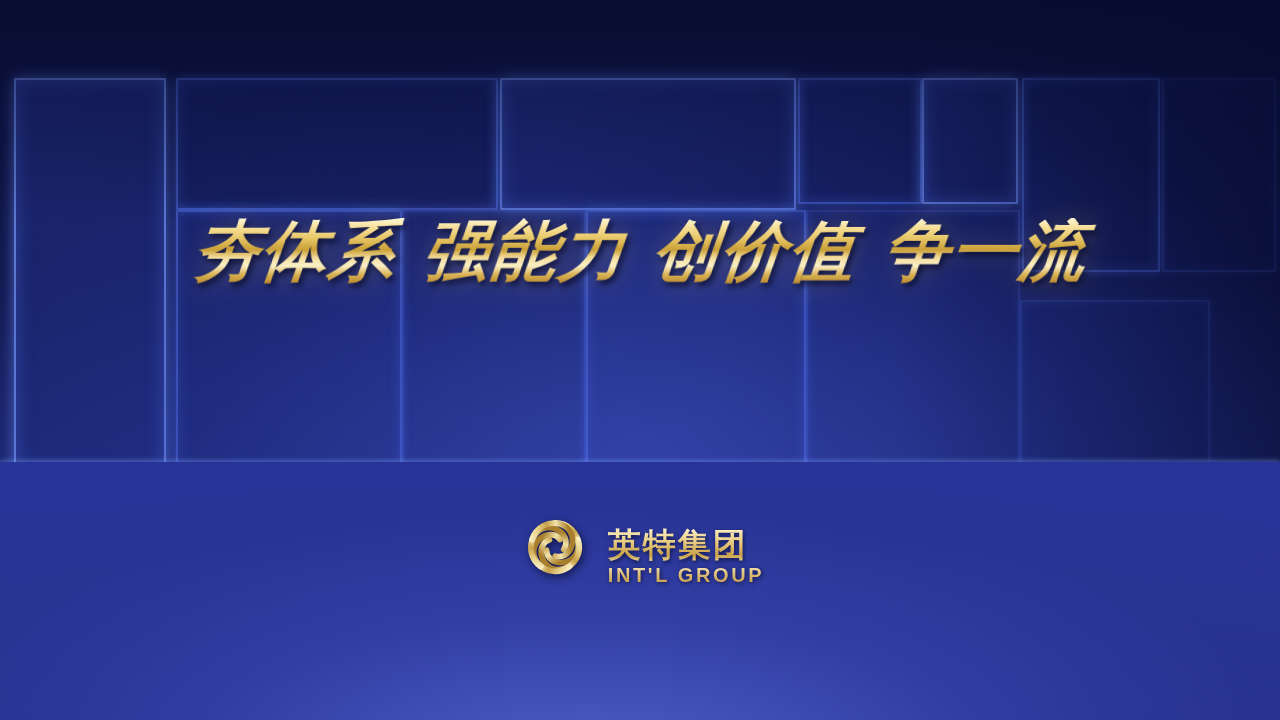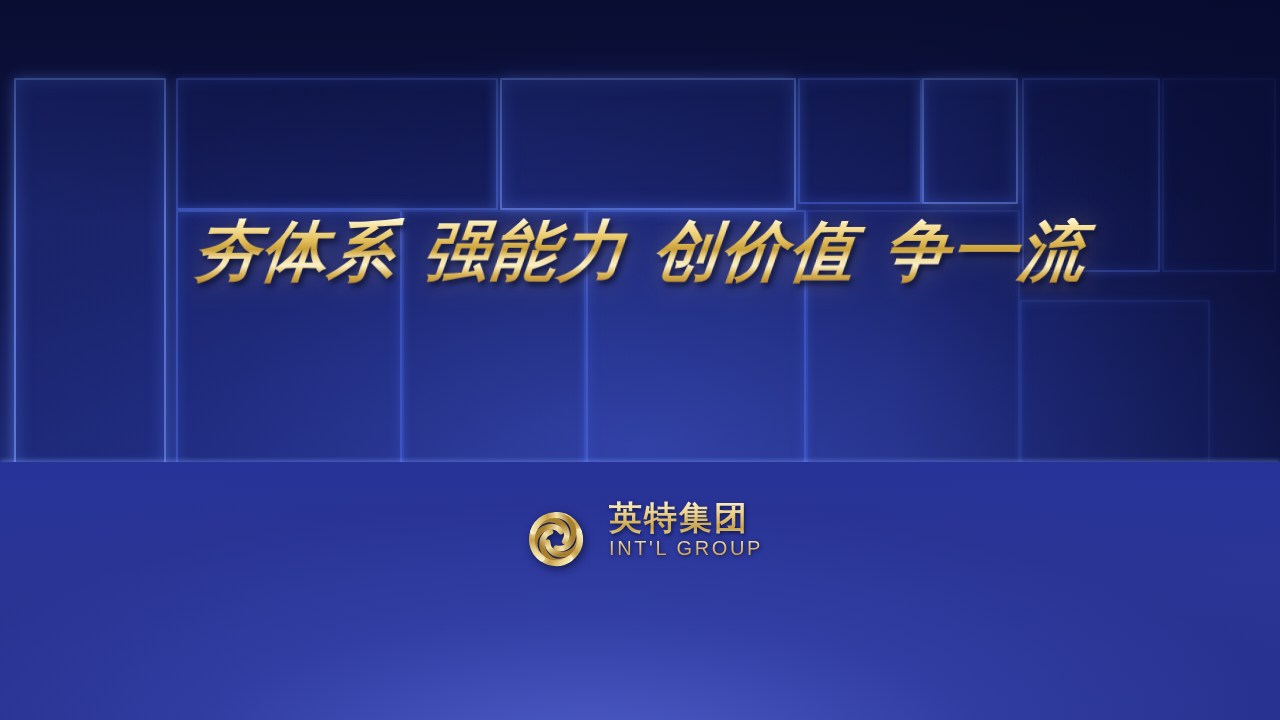--- a/index.html
+++ b/index.html
@@ -83,35 +83,35 @@
     white-space:nowrap;
     background:linear-gradient(180deg, #f4e3ad 0%, #e2c67f 38%, #c9a453 70%, #e6d098 100%);
     -webkit-background-clip:text;background-clip:text;
     -webkit-text-fill-color:transparent;color:#dcc07c;
     filter:drop-shadow(2px 2px 3px rgba(6,10,42,.75));
   }
 
   
   .logo-lockup{
     position:absolute;left:0;top:500px;width:1280px;height:86px;
-    display:flex;align-items:flex-start;justify-content:center;gap:14px;
+    display:flex;align-items:flex-end;justify-content:center;gap:14px;
   }
   .logo-mark{width:78px;height:78px;flex:0 0 auto;
     filter:drop-shadow(2px 3px 4px rgba(5,9,40,.65));}
   .logo-words{display:flex;flex-direction:column;align-items:flex-start;
     justify-content:center;gap:1px;}
   .logo-cn{
     font-size:33px;font-weight:bold;letter-spacing:2px;line-height:1.08;
     background:linear-gradient(180deg,#fdf3cd 0%,#e9cd83 40%,#c9a24a 78%,#eadaa4 100%);
     -webkit-background-clip:text;background-clip:text;
     -webkit-text-fill-color:transparent;color:#e6c87c;
     filter:drop-shadow(1px 2px 2px rgba(5,9,40,.70));
   }
   .logo-en{
-    font-size:20px;font-weight:normal;letter-spacing:2.6px;line-height:1.1;
+    font-size:20px;font-weight:bold;letter-spacing:2.6px;line-height:1.1;
     background:linear-gradient(180deg,#fbf0c6 0%,#e0c079 45%,#bf9540 100%);
     -webkit-background-clip:text;background-clip:text;
     -webkit-text-fill-color:transparent;color:#ddbd78;
     filter:drop-shadow(1px 1px 2px rgba(5,9,40,.70));
   }
 </style>
 </head>
 <body>
 
 <div class="stage">

